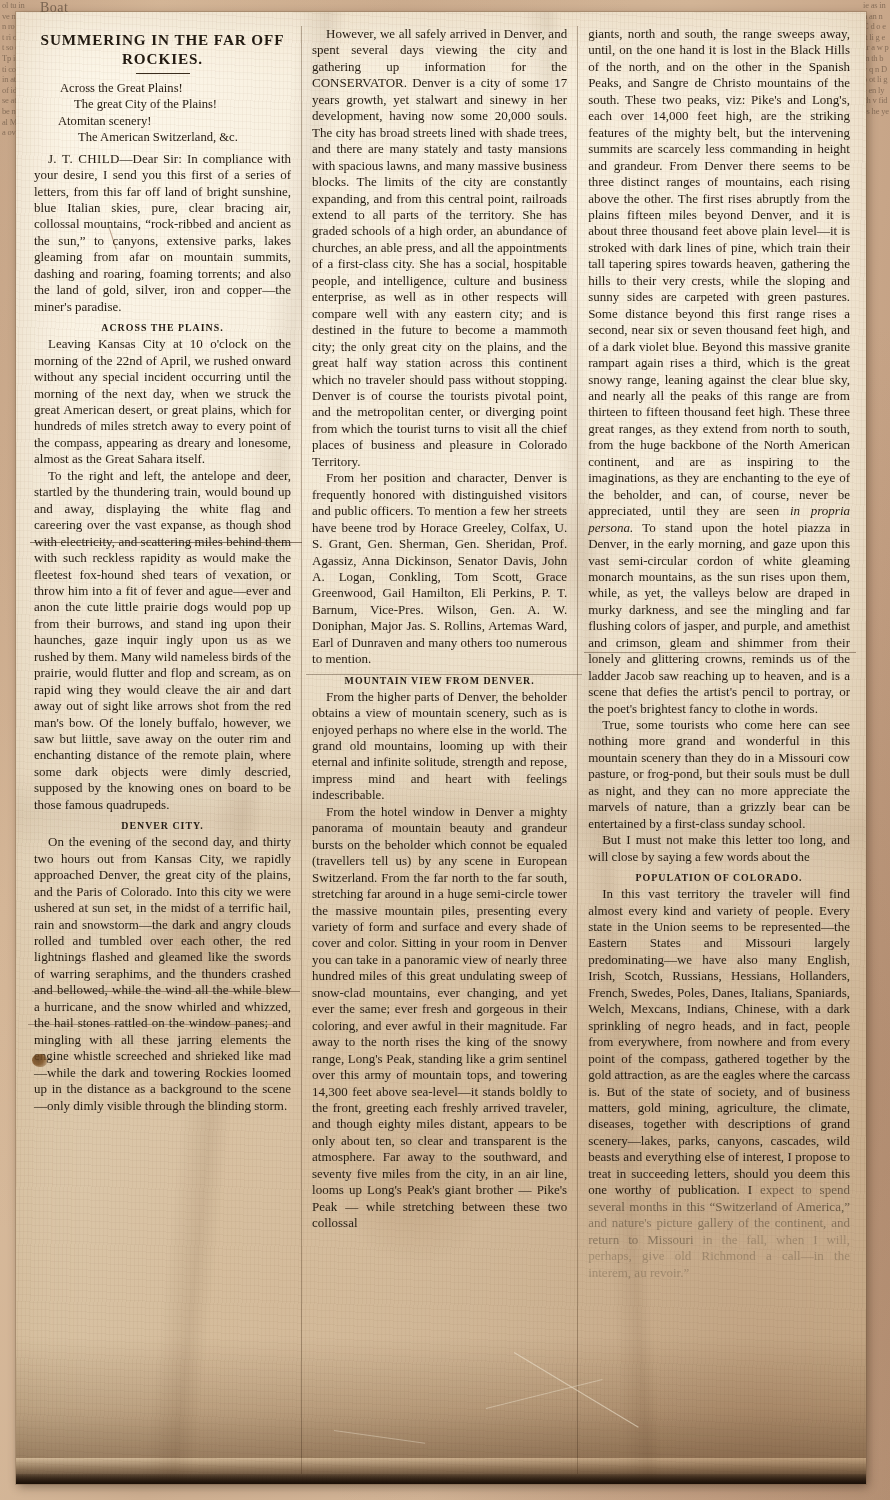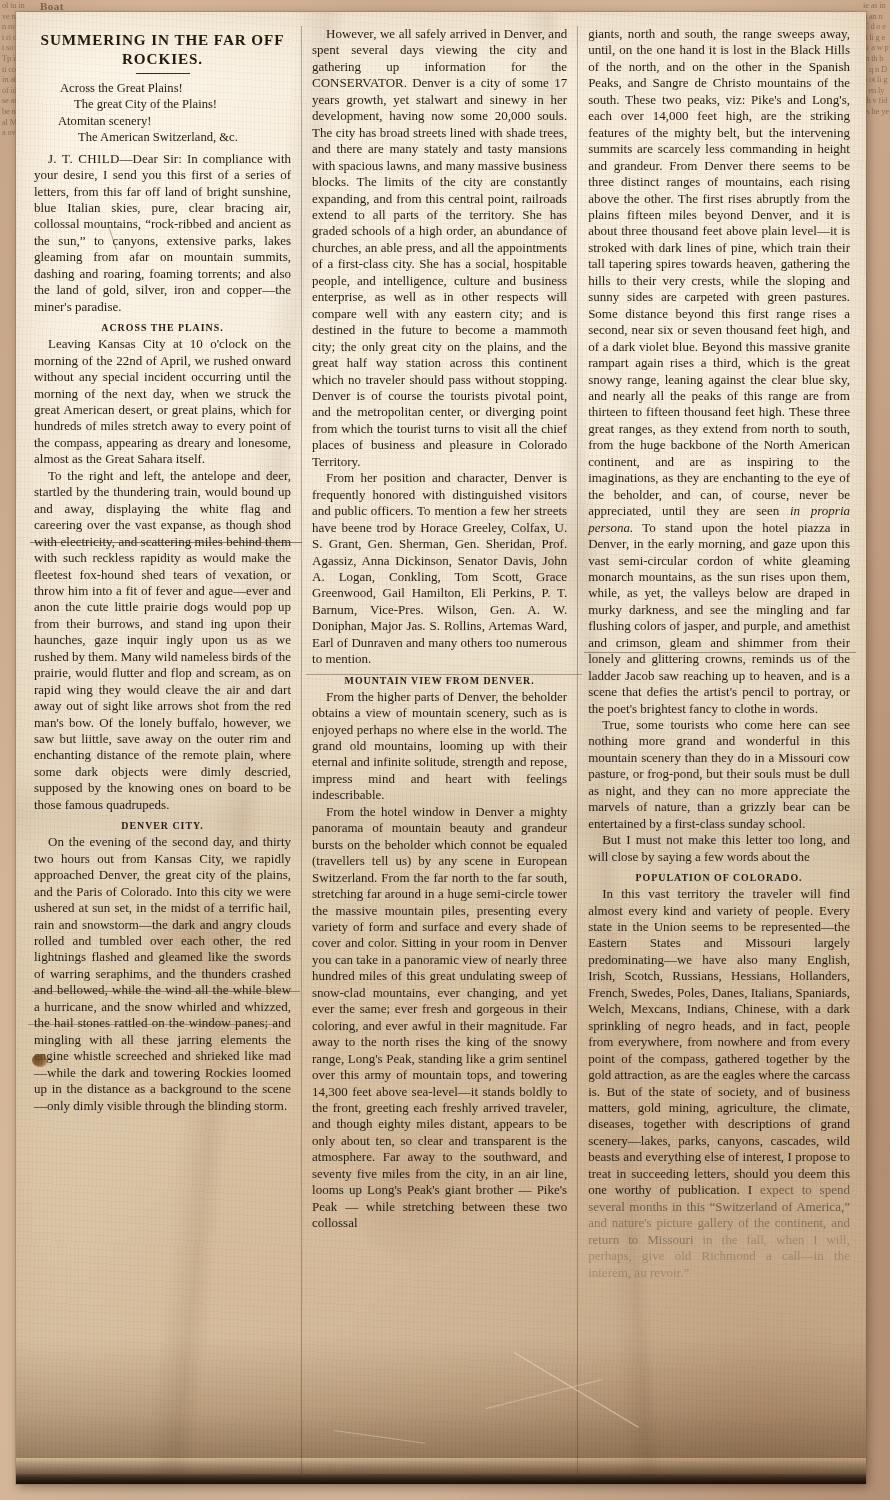--- a/index.html
+++ b/index.html
@@ -42,22 +42,22 @@
     user-select: none;
   }
   .under-left  { left: 2px;  width: 26px; }
   .under-right { right: 1px; width: 26px; }
 
   .under-topstrip {
     position: absolute;
     top: 0; left: 0; right: 0;
     height: 16px;
     color: #3a2d22;
-    font-size: 11px;
-    font-weight: bold;
+    font-size: 14px;
+    font-weight: normal;
     letter-spacing: 0.5px;
     opacity: 0.55;
     overflow: hidden;
     filter: blur(0.4px);
     padding-left: 40px;
     box-sizing: border-box;
     font-family: "Liberation Serif", serif;
   }
 
   

